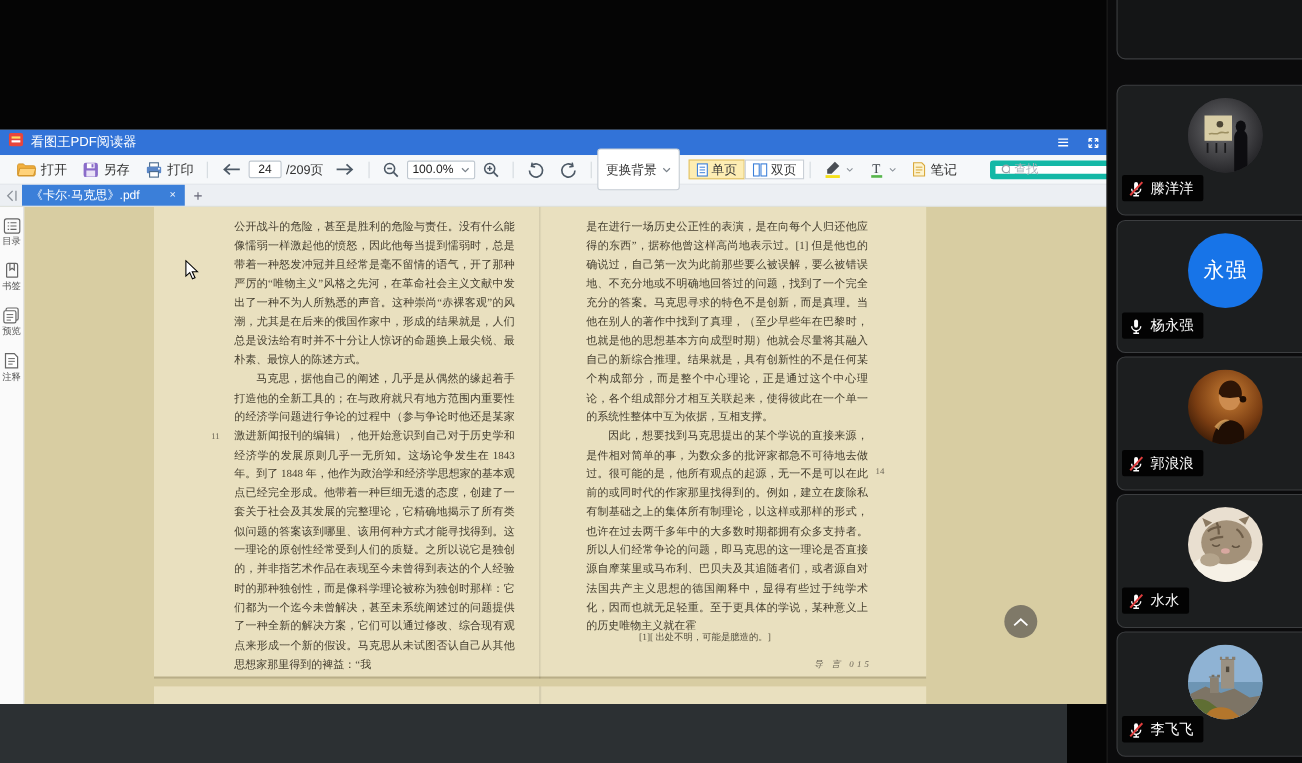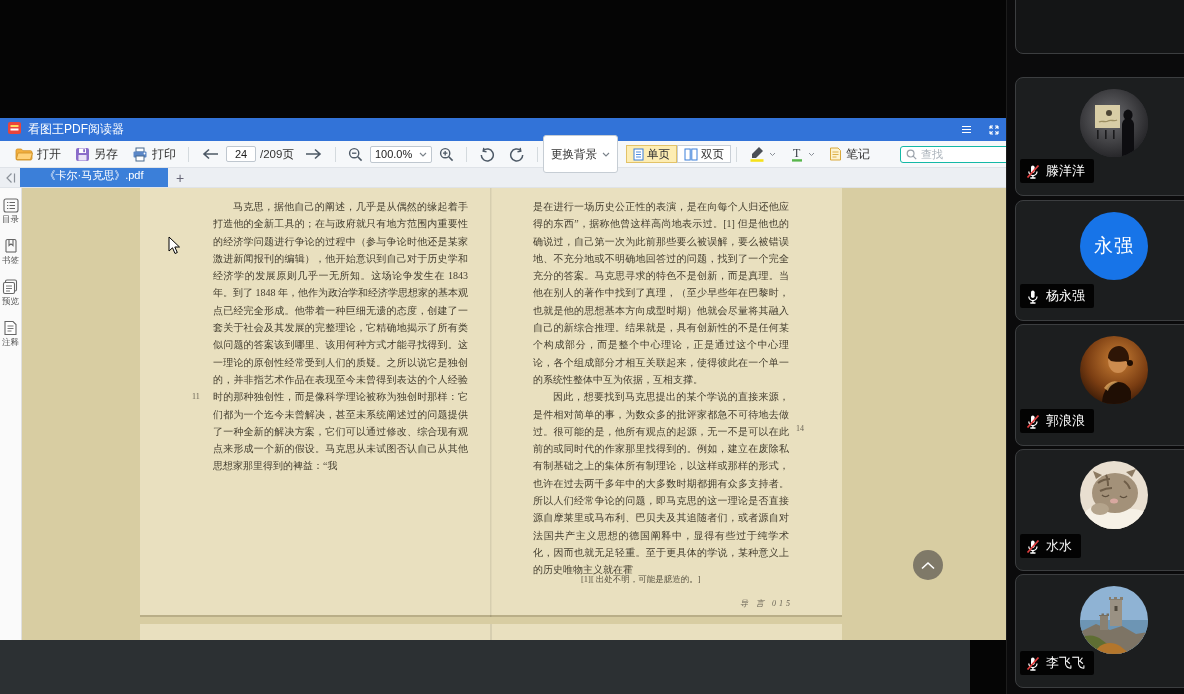--- a/index.html
+++ b/index.html
@@ -18,29 +18,29 @@
 
   .toolbar { height:27px; background:#f6f8fa; border-bottom:1px solid #dfe3e8; display:flex; align-items:center; padding:0 8px; color:#333; font-size:12px; }
   .tbtn { display:flex; align-items:center; gap:4px; padding:0 7px; height:22px; border-radius:3px; white-space:nowrap; }
   .tsep { width:1px; height:15px; background:#d4dade; margin:0 5px; }
   .page-input { width:30px; height:16px; border:1px solid #bfc7cf; background:#fff; text-align:center; font-size:11px; color:#222; border-radius:2px; }
   .page-total { font-size:11.5px; color:#333; margin:0 4px; }
   .zoom-box { width:62px; height:17px; border:1px solid #bfc7cf; background:#fff; border-radius:2px; display:flex; align-items:center; justify-content:space-between; padding:0 4px; font-size:11px; color:#222; }
   .bg-box { height:18px; border:1px solid #c6cdd4; background:#fff; border-radius:3px; display:flex; align-items:center; gap:5px; padding:18px 7px; font-size:11.5px; color:#333; }
   .pg-btn { height:18px; display:flex; align-items:center; gap:3px; padding:0 6px; font-size:11.5px; color:#333; border:1px solid #c9cfd6; background:#fff; }
   .pg-btn.active { background:#fdedb3; border:1px solid #e2c268; }
-  .search-box { width:132px; height:17px; border:1px solid #14b8a6; border-radius:3px; background:#fff; display:flex; align-items:center; gap:4px; padding:0 5px; }
+  .search-box { width:132px; height:17px; border:5px solid #14b8a6; border-radius:3px; background:#fff; display:flex; align-items:center; gap:4px; padding:0 5px; }
   .search-box input { border:none; outline:none; width:100px; font-size:11px; color:#444; background:transparent; font-family:"Liberation Sans",sans-serif; }
   .search-box input::placeholder { color:#aab2ba; }
   .updown { width:17px; height:17px; border:1px solid #c3cad2; background:#fff; display:flex; align-items:center; justify-content:center; margin-left:2px; border-radius:2px; }
   .toolbar-right { margin-left:auto; display:flex; align-items:center; margin-right:22px; }
 
   .tabbar { height:20px; background:#eceff3; display:flex; align-items:stretch; border-bottom:1px solid #dfe3e8; }
   .tab-collapse { width:20px; display:flex; align-items:center; justify-content:center; }
-  .tab { width:148px; background:#3b7fd9; color:#fff; font-size:11px; display:flex; align-items:center; padding:0 8px; gap:6px;flex-direction:column; }
+  .tab { width:148px; background:#3b7fd9; color:#fff; font-size:11px; display:flex; align-items:center; padding:0 8px; gap:6px; }
   .tab .tab-close { margin-left:auto; font-size:10px; opacity:.9; }
   .tab-plus { width:24px; display:flex; align-items:center; justify-content:center; color:#667; font-size:14px; }
 
   .content { position:relative; height:452px; background:#d8cda2; overflow:hidden; }
   .panelbar { position:absolute; left:0; top:0; width:22px; height:452px; background:#fafafa; border-right:1px solid #e0e0e0; display:flex; flex-direction:column; align-items:center; padding-top:10px; gap:14px; }
   .pitem { display:flex; flex-direction:column; align-items:center; gap:2px; }
   .pitem .plabel { font-size:8.5px; color:#555; letter-spacing:0; line-height:9px; text-align:center; width:20px; }
 
   .spread { position:absolute; left:140px; top:0; width:702px; height:429px; background:#e9e0bf; border-bottom:2px solid #b9ae87; }
   .fold { position:absolute; left:350px; top:0; width:2px; height:429px; background:linear-gradient(90deg, rgba(0,0,0,.10), rgba(0,0,0,.02)); }
@@ -312,20 +312,21 @@
               <path d="M4.5 6h6M4.5 8.5h6M4.5 11h4" stroke="#666" stroke-width=".9"></path>
             </svg>
           <span class="plabel">注释</span>
         </span>
       </div>
 
       <div class="spread">
         <div class="fold"></div>
         <span class="margin-num mn-left">11</span>
         <div class="pagetext lp-text">
+          <p>公开战斗的危险，甚至是胜利的危险与责任。没有什么能像懦弱一样激起他的愤怒，因此他每当提到懦弱时，总是带着一种怒发冲冠并且经常是毫不留情的语气，开了那种严厉的“唯物主义”风格之先河，在革命社会主义文献中发出了一种不为人所熟悉的声音。这种崇尚“赤裸客观”的风潮，尤其是在后来的俄国作家中，形成的结果就是，人们总是设法给有时并不十分让人惊讶的命题换上最尖锐、最朴素、最惊人的陈述方式。</p>
           <p class="indent">马克思，据他自己的阐述，几乎是从偶然的缘起着手打造他的全新工具的；在与政府就只有地方范围内重要性的经济学问题进行争论的过程中（参与争论时他还是某家激进新闻报刊的编辑），他开始意识到自己对于历史学和经济学的发展原则几乎一无所知。这场论争发生在 1843 年。到了 1848 年，他作为政治学和经济学思想家的基本观点已经完全形成。他带着一种巨细无遗的态度，创建了一套关于社会及其发展的完整理论，它精确地揭示了所有类似问题的答案该到哪里、该用何种方式才能寻找得到。这一理论的原创性经常受到人们的质疑。之所以说它是独创的，并非指艺术作品在表现至今未曾得到表达的个人经验时的那种独创性，而是像科学理论被称为独创时那样：它们都为一个迄今未曾解决，甚至未系统阐述过的问题提供了一种全新的解决方案，它们可以通过修改、综合现有观点来形成一个新的假设。马克思从未试图否认自己从其他思想家那里得到的裨益：“我</p>
         </div>
         <span class="margin-num mn-right">14</span>
         <div class="pagetext rp-text">
           <p>是在进行一场历史公正性的表演，是在向每个人归还他应得的东西”，据称他曾这样高尚地表示过。[1] 但是他也的确说过，自己第一次为此前那些要么被误解，要么被错误地、不充分地或不明确地回答过的问题，找到了一个完全充分的答案。马克思寻求的特色不是创新，而是真理。当他在别人的著作中找到了真理，（至少早些年在巴黎时，也就是他的思想基本方向成型时期）他就会尽量将其融入自己的新综合推理。结果就是，具有创新性的不是任何某个构成部分，而是整个中心理论，正是通过这个中心理论，各个组成部分才相互关联起来，使得彼此在一个单一的系统性整体中互为依据，互相支撑。</p>
           <p class="indent">因此，想要找到马克思提出的某个学说的直接来源，是件相对简单的事，为数众多的批评家都急不可待地去做过。很可能的是，他所有观点的起源，无一不是可以在此前的或同时代的作家那里找得到的。例如，建立在废除私有制基础之上的集体所有制理论，以这样或那样的形式，也许在过去两千多年中的大多数时期都拥有众多支持者。所以人们经常争论的问题，即马克思的这一理论是否直接源自摩莱里或马布利、巴贝夫及其追随者们，或者源自对法国共产主义思想的德国阐释中，显得有些过于纯学术化，因而也就无足轻重。至于更具体的学说，某种意义上的历史唯物主义就在霍</p>
         </div>
         <div class="footnote">[1][ 出处不明，可能是臆造的。]</div>
         <div class="page-footer">导 言 015</div>
       </div>

